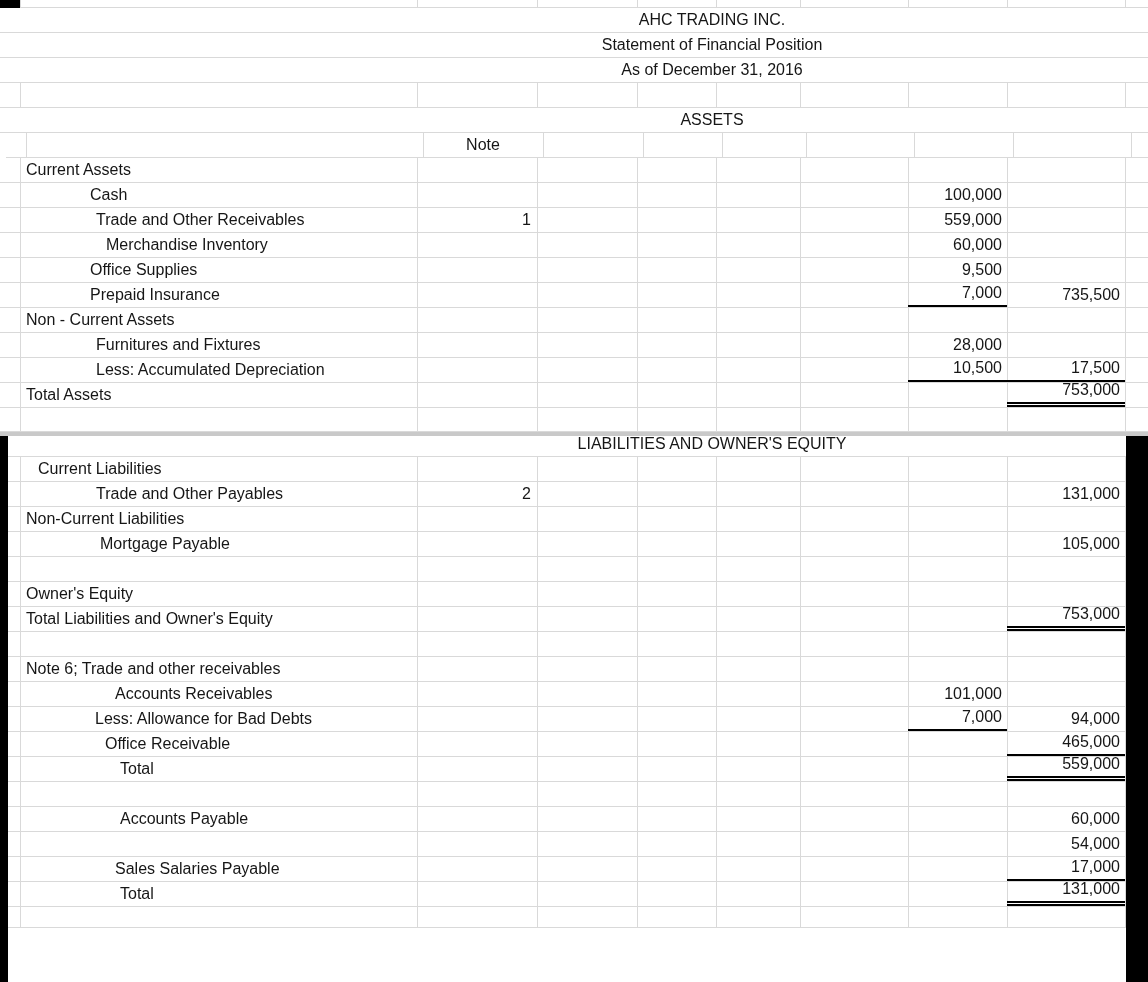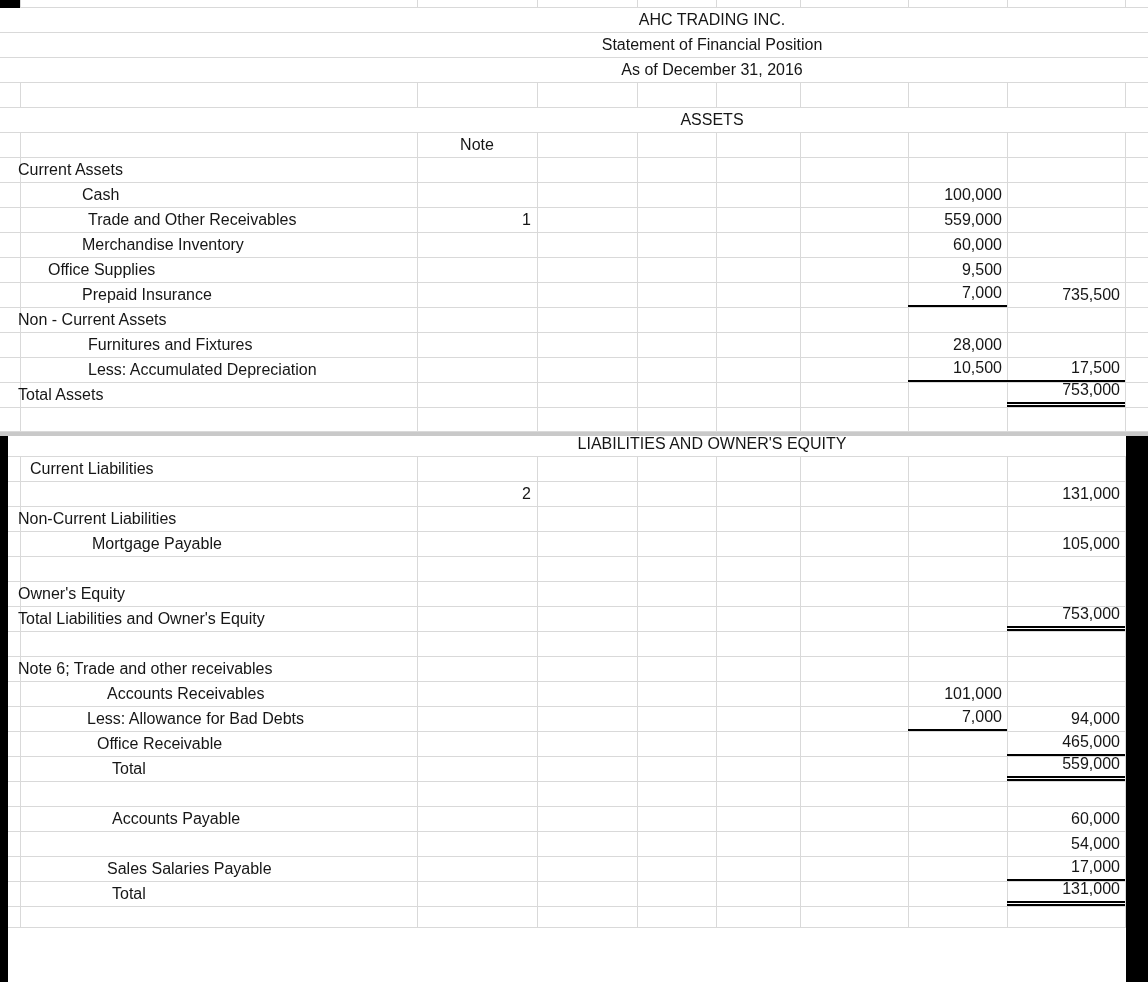--- a/index.html
+++ b/index.html
@@ -10,21 +10,21 @@
     position:relative;width:1148px;height:982px;background:var(--bg);
     font-family:"Liberation Sans",sans-serif;font-size:16px;color:var(--text);
     overflow:hidden;
   }
   .srow{position:relative;border-bottom:1px solid var(--grid);box-sizing:border-box;}
   .vline{position:absolute;top:0;bottom:0;width:1px;background:var(--grid);}
   .cell{
     position:absolute;top:0;bottom:0;display:flex;align-items:flex-end;
     padding-bottom:3px;box-sizing:border-box;white-space:pre;line-height:18px;
   }
-  .label{left:12px;width:397px;}
+  .label{left:20px;width:397px;}
   .notec{left:417px;width:120px;justify-content:flex-end;padding-right:6px;}
   .notec.center{justify-content:center;padding-right:0;}
   .amt1{left:908px;width:99px;justify-content:flex-end;padding-right:5px;}
   .amt2{left:1007px;width:118px;justify-content:flex-end;padding-right:5px;}
   .titlec{left:417px;width:590px;justify-content:center;}
   .u{border-bottom:2px solid var(--rule);}
   .d{border-bottom:5px double var(--rule);}
   .seam{position:absolute;left:0;top:432px;width:1148px;height:4px;background:var(--seam);}
   .mask{position:absolute;background:var(--mask);}
   .mask-left{left:0;top:436px;width:8px;height:546px;}
@@ -63,21 +63,21 @@
         <div class="vline" style="left: 637px;"></div>
         <div class="vline" style="left: 716px;"></div>
         <div class="vline" style="left: 800px;"></div>
         <div class="vline" style="left: 908px;"></div>
         <div class="vline" style="left: 1007px;"></div>
         <div class="vline" style="left: 1125px;"></div>
       </div>
       <div class="srow" style="height: 25px;">
         <div class="cell titlec">ASSETS</div>
       </div>
-      <div class="srow" style="height: 25px;">
+      <div class="srow" style="height: 25px; margin-left: 6px;">
         <div class="vline" style="left: 20px;"></div>
         <div class="vline" style="left: 417px;"></div>
         <div class="vline" style="left: 537px;"></div>
         <div class="vline" style="left: 637px;"></div>
         <div class="vline" style="left: 716px;"></div>
         <div class="vline" style="left: 800px;"></div>
         <div class="vline" style="left: 908px;"></div>
         <div class="vline" style="left: 1007px;"></div>
         <div class="vline" style="left: 1125px;"></div>
         <div class="cell notec center">Note</div>
@@ -124,34 +124,34 @@
       <div class="srow" style="height: 25px;">
         <div class="vline" style="left: 20px;"></div>
         <div class="vline" style="left: 417px;"></div>
         <div class="vline" style="left: 537px;"></div>
         <div class="vline" style="left: 637px;"></div>
         <div class="vline" style="left: 716px;"></div>
         <div class="vline" style="left: 800px;"></div>
         <div class="vline" style="left: 908px;"></div>
         <div class="vline" style="left: 1007px;"></div>
         <div class="vline" style="left: 1125px;"></div>
-        <div class="cell label" style="padding-left: 70px;">Merchandise Inventory</div>
+        <div class="cell label" style="padding-left: 70px; margin-left: 16px;">Merchandise Inventory</div>
         <div class="cell amt1">60,000</div>
       </div>
       <div class="srow" style="height: 25px;">
         <div class="vline" style="left: 20px;"></div>
         <div class="vline" style="left: 417px;"></div>
         <div class="vline" style="left: 537px;"></div>
         <div class="vline" style="left: 637px;"></div>
         <div class="vline" style="left: 716px;"></div>
         <div class="vline" style="left: 800px;"></div>
         <div class="vline" style="left: 908px;"></div>
         <div class="vline" style="left: 1007px;"></div>
         <div class="vline" style="left: 1125px;"></div>
-        <div class="cell label" style="padding-left: 36px;">Office Supplies</div>
+        <div class="cell label" style="padding-left: 70px;">Office Supplies</div>
         <div class="cell amt1">9,500</div>
       </div>
       <div class="srow" style="height: 25px;">
         <div class="vline" style="left: 20px;"></div>
         <div class="vline" style="left: 417px;"></div>
         <div class="vline" style="left: 537px;"></div>
         <div class="vline" style="left: 637px;"></div>
         <div class="vline" style="left: 716px;"></div>
         <div class="vline" style="left: 800px;"></div>
         <div class="vline" style="left: 908px;"></div>
@@ -245,20 +245,21 @@
       <div class="srow" style="height: 25px;">
         <div class="vline" style="left: 20px;"></div>
         <div class="vline" style="left: 417px;"></div>
         <div class="vline" style="left: 537px;"></div>
         <div class="vline" style="left: 637px;"></div>
         <div class="vline" style="left: 716px;"></div>
         <div class="vline" style="left: 800px;"></div>
         <div class="vline" style="left: 908px;"></div>
         <div class="vline" style="left: 1007px;"></div>
         <div class="vline" style="left: 1125px;"></div>
+        <div class="cell label" style="padding-left: 76px;">Trade and Other Payables</div>
         <div class="cell notec">2</div>
         <div class="cell amt2">131,000</div>
       </div>
       <div class="srow" style="height: 25px;">
         <div class="vline" style="left: 20px;"></div>
         <div class="vline" style="left: 417px;"></div>
         <div class="vline" style="left: 537px;"></div>
         <div class="vline" style="left: 637px;"></div>
         <div class="vline" style="left: 716px;"></div>
         <div class="vline" style="left: 800px;"></div>

